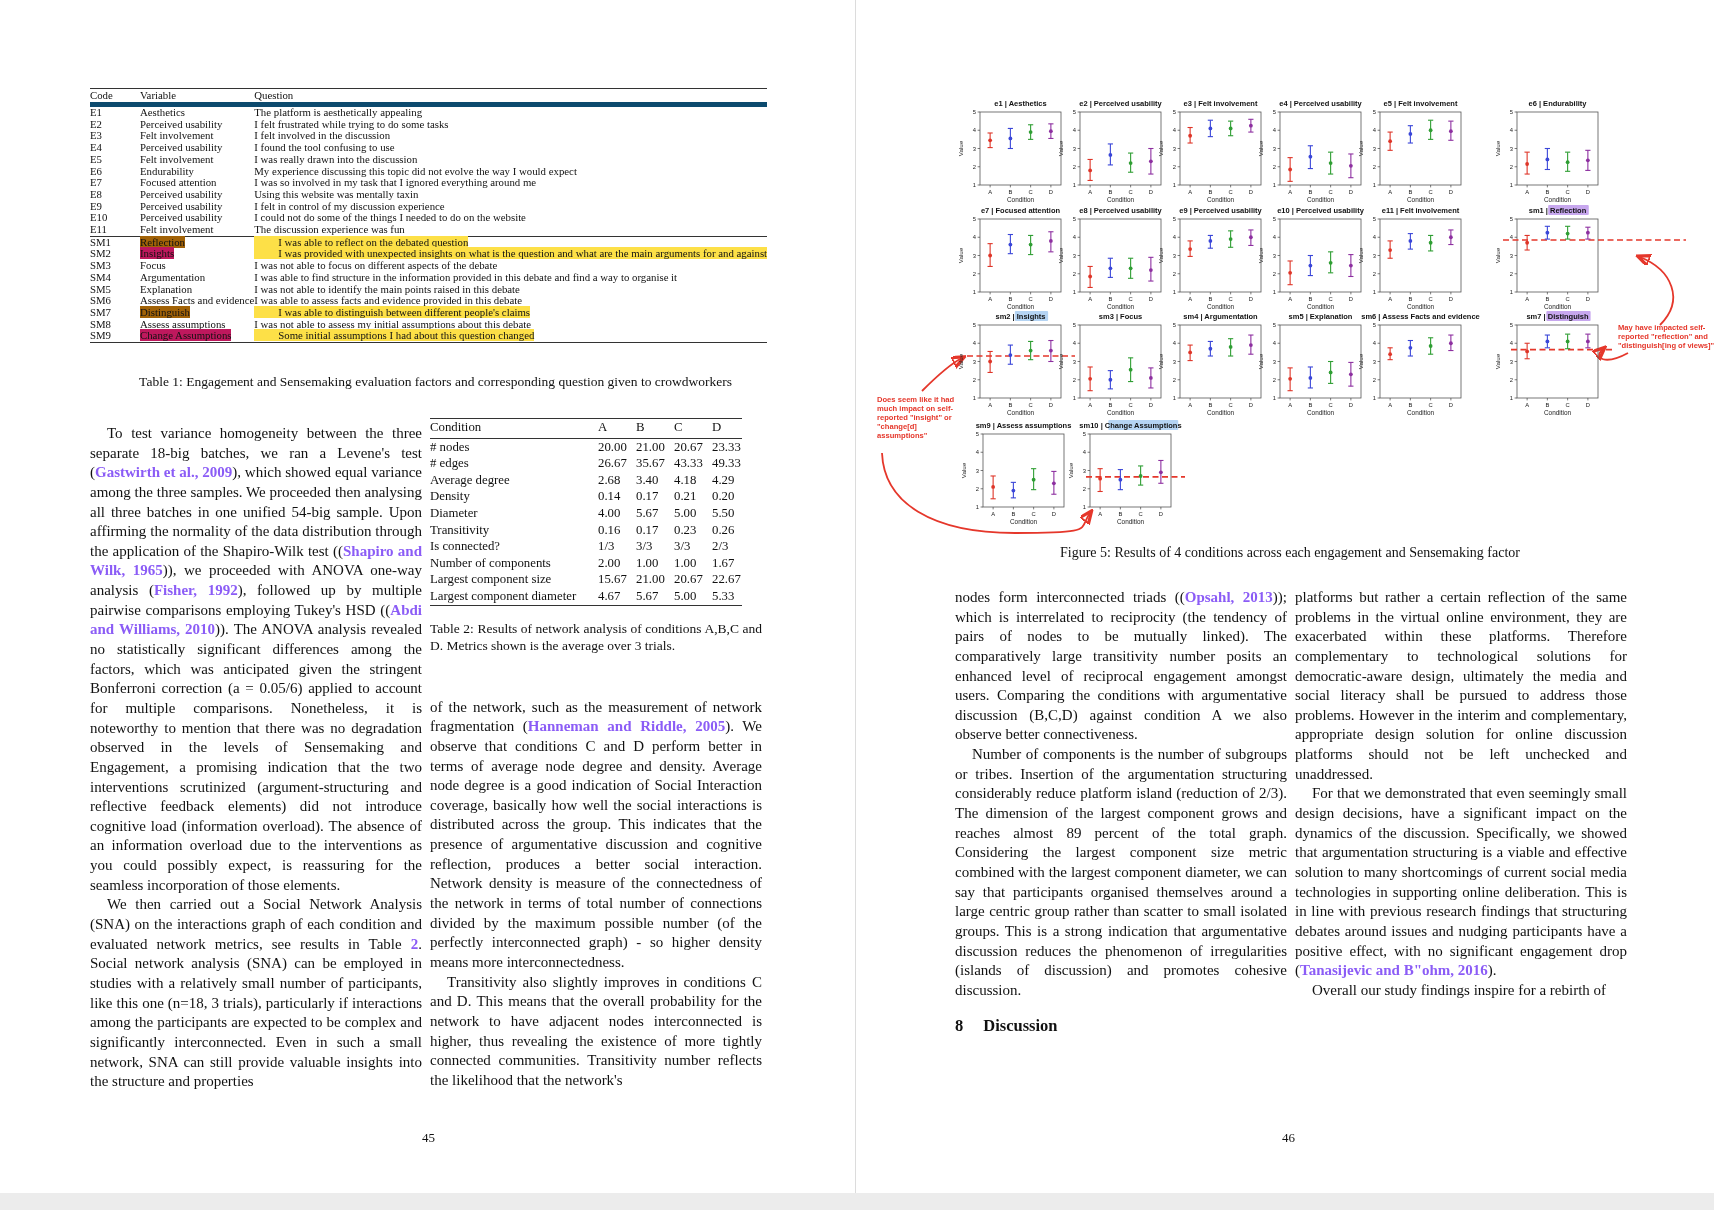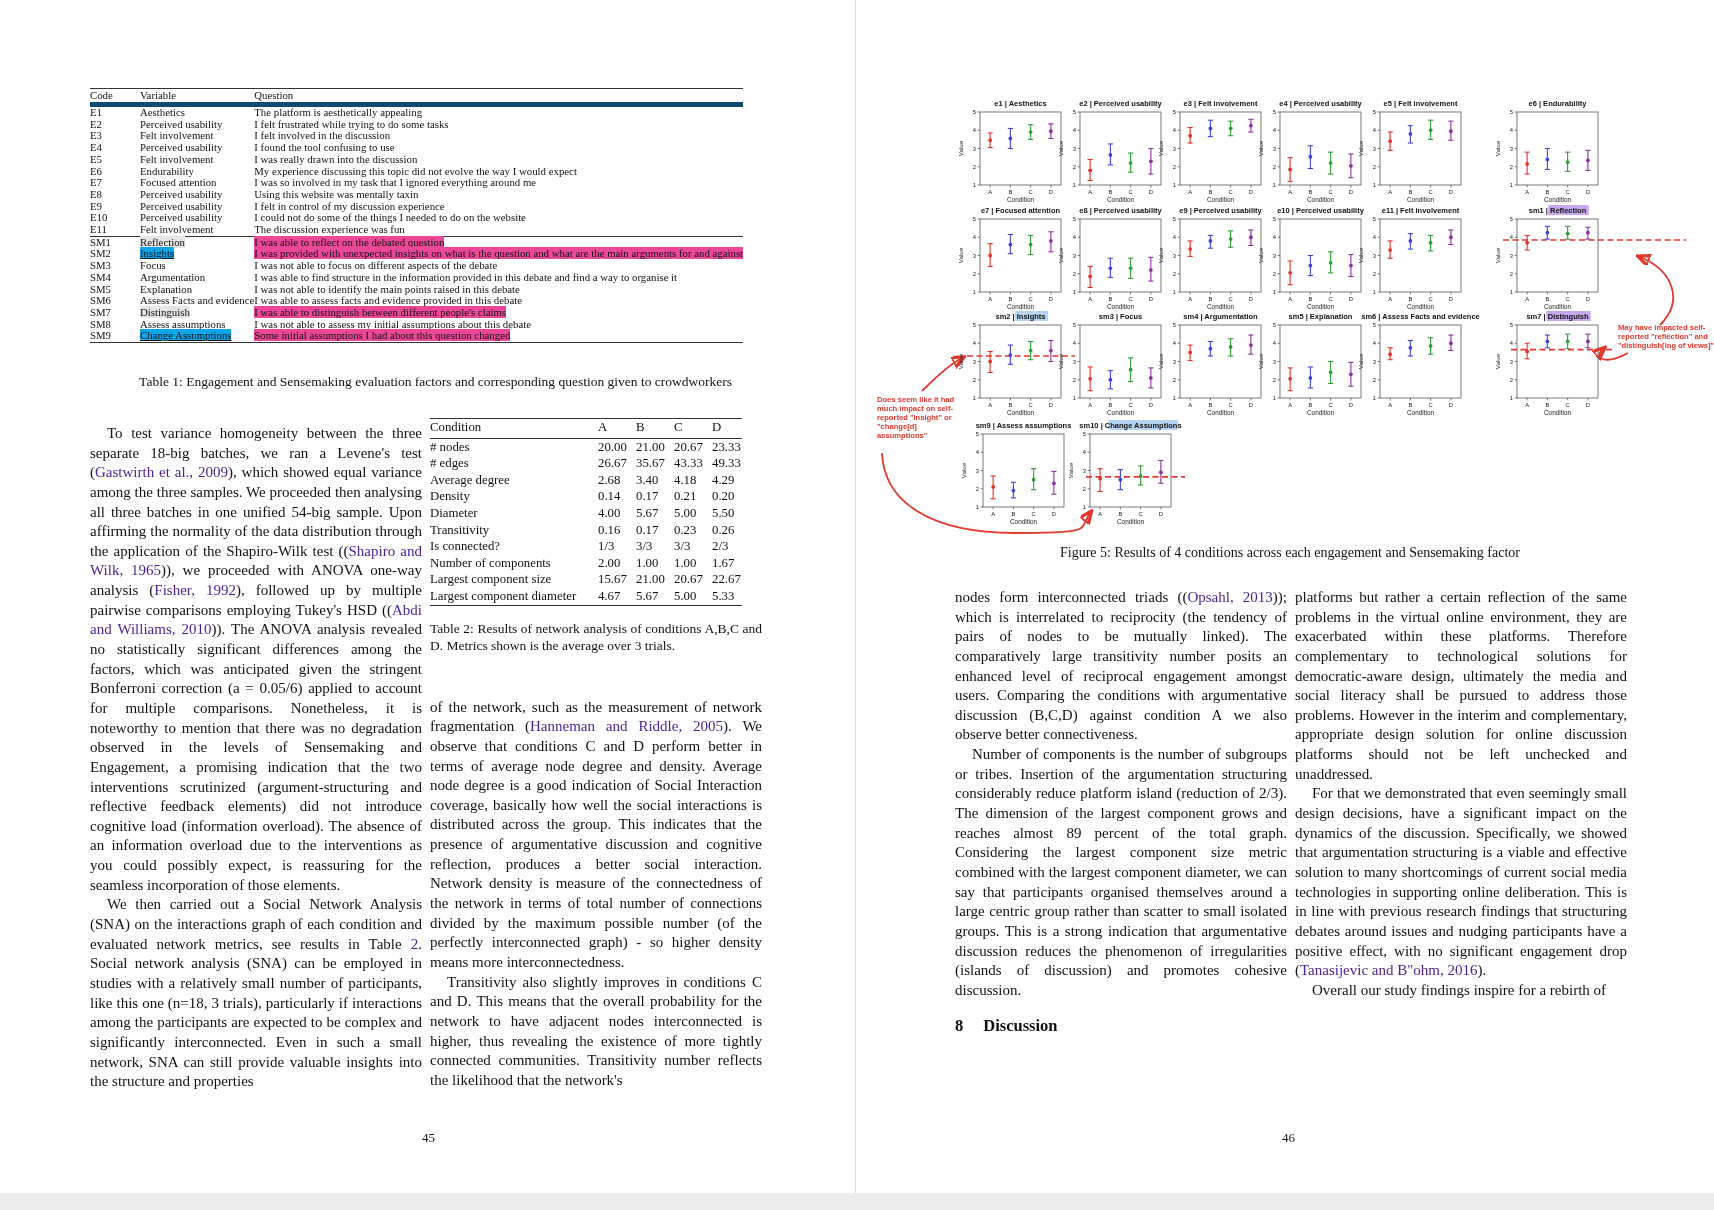--- a/index.html
+++ b/index.html
@@ -6,35 +6,35 @@
   body{position:relative;width:1714px;height:1210px;background:#ffffff;
        font-family:"Liberation Serif", serif;color:#111;overflow:hidden;}
   .abs{position:absolute;}
   
   #t1{border-collapse:collapse;position:absolute;left:90px;top:88px;
       border-top:1.5px solid #333;border-bottom:1.5px solid #333;}
   #t1 th,#t1 td{font-size:10.8px;line-height:11.7px;font-weight:normal;
       text-align:left;padding:0;white-space:nowrap;}
   #t1 thead th{border-bottom:5px solid #0c4a6e;line-height:13px;}
   #t1 tr.sec td{border-top:1px solid #333;}
-  .hlp{background:#e5e5e5;text-align:right;}
-  .hlb{background:#0ea5e9;text-decoration:underline;}
-  .hly{background:#ec4899;}
+  .hlp{background:#a16207;text-align:right;}
+  .hlb{background:#be185d;}
+  .hly{background:#fde047;padding-left:24px;}
   #t1cap{left:90px;top:374px;width:642px;text-align:right;font-size:13.5px;}
   #t2{border-collapse:collapse;width:312px;
       border-top:1.5px solid #333;border-bottom:1.5px solid #333;}
   #t2 th,#t2 td{font-size:12.8px;line-height:14.6px;font-weight:normal;
       text-align:left;padding:1px 0;}
   #t2 thead th{border-bottom:1px solid #333;padding-bottom:3px;}
   #t2cap{font-size:13.5px;margin-top:14px;text-align:justify;line-height:1.3;}
   
   .bcol{position:absolute;width:332px;}
   .bcol p{font-size:15px;line-height:1.31;text-align:justify;margin:0;text-indent:17px;}
   .bcol p.noind{text-indent:0;}
-  .cite{color:#4c1d95;}
+  .cite{color:#8b5cf6;font-weight:bold;}
   h2.disc{font-size:16.5px;margin:16px 0 11px 0;font-weight:bold;font-family:Liberation Serif, serif;}
   h2.disc .hsp{display:inline-block;width:20px;}
   .pagenum{position:absolute;font-size:13px;}
   #divider{left:855px;top:0;width:1px;height:1193px;background:#dcdcdc;}
   #bottombar{left:0;top:1193px;width:1714px;height:17px;background:#ececec;}
   
   #fig{left:870px;top:85px;width:844px;height:480px;}
   #figcap{left:1000px;top:545px;width:580px;text-align:center;font-size:14px;}
   .ann{position:absolute;font-family:"Liberation Sans",sans-serif;font-size:7.6px;
        font-weight:700;color:#e5372b;line-height:1.2;}

